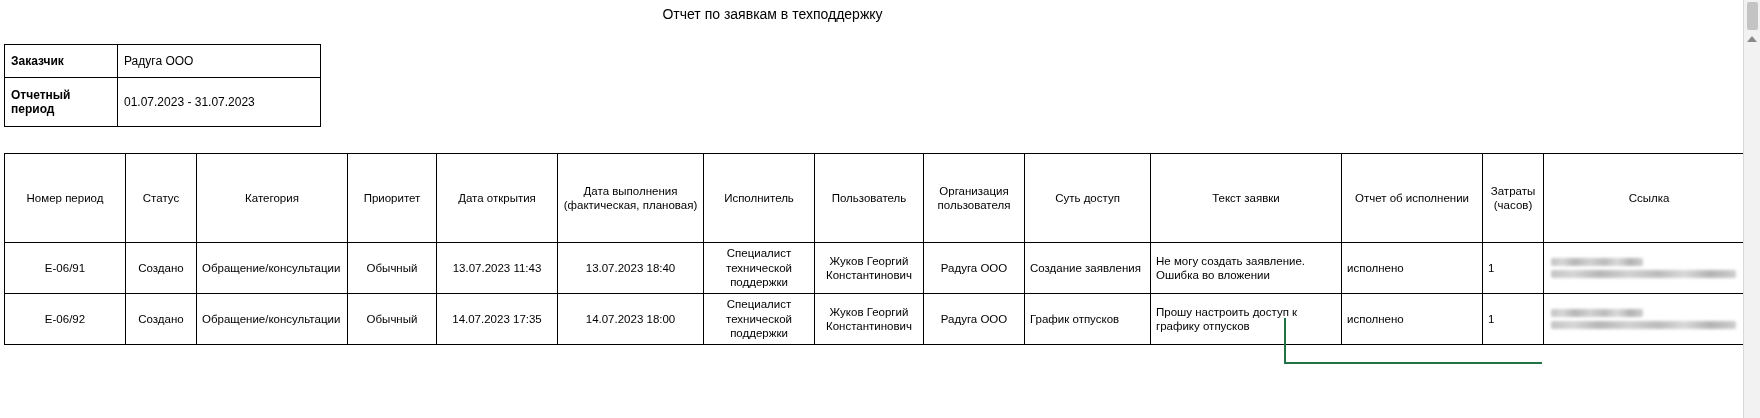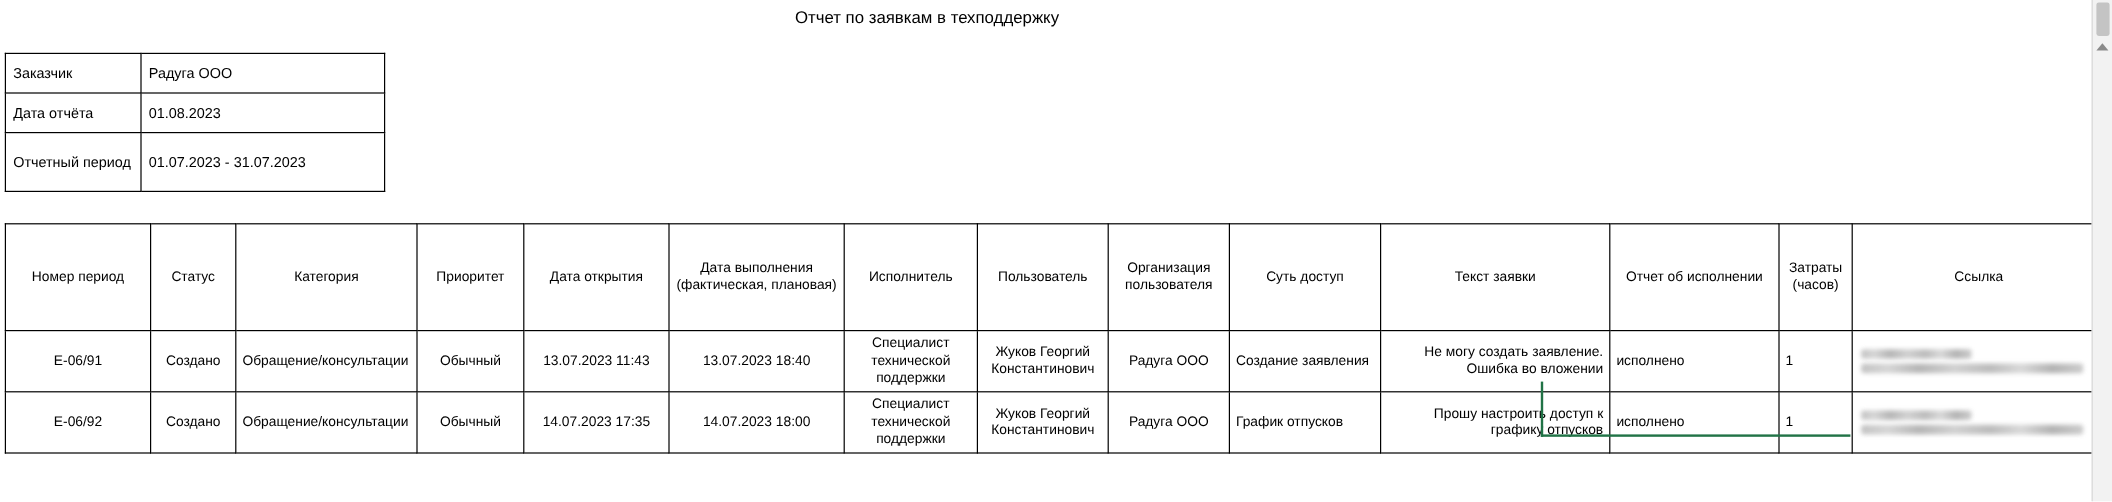--- a/index.html
+++ b/index.html
@@ -35,21 +35,21 @@
   }
   .info-table td {
     border: 1px solid #000;
     padding: 4px 6px;
     vertical-align: middle;
     font-size: 12px;
     height: 24px;
   }
   .info-table td.lbl {
     width: 100px;
-    font-weight: normal;
+    font-weight: bold;
   }
   .info-table td.val {
     width: 190px;
   }
   .info-table tr.tall td {
     height: 40px;
     vertical-align: middle;
   }
 
   
@@ -82,21 +82,21 @@
   .c-num      { width: 110px; text-align: center; }
   .c-status   { width: 60px;  text-align: center; }
   .c-cat      { width: 140px; text-align: left; border-radius: 28px; }
   .c-prio     { width: 78px;  text-align: center; }
   .c-open     { width: 110px; text-align: center; }
   .c-done     { width: 135px; text-align: center; margin-left: 20px; }
   .c-exec     { width: 100px; text-align: center; }
   .c-user     { width: 98px;  text-align: center; }
   .c-org      { width: 90px;  text-align: center; }
   .c-subject  { width: 115px; text-align: left; }
-  .c-text     { width: 180px; text-align: right; }
+  .c-text     { width: 180px; text-align: left; }
   .c-report   { width: 130px; text-align: left; }
   .c-hours    { width: 50px;  text-align: left; }
   .c-link     { width: 200px; text-align: center; }
 
   thead .c-cat, thead .c-subject, thead .c-text, thead .c-report, thead .c-hours { text-align: center; }
 
   
   .blur-lines {
     display: flex;
     flex-direction: column;
@@ -168,24 +168,20 @@
 </head>
 <body>
 
 <div class="page-title">Отчет по заявкам в техподдержку</div>
 
 <table class="info-table">
   <tbody>
     <tr>
       <td class="lbl">Заказчик</td>
       <td class="val">Радуга ООО</td>
-    </tr>
-    <tr>
-      <td class="lbl">Дата отчёта</td>
-      <td class="val">01.08.2023</td>
     </tr>
     <tr class="tall">
       <td class="lbl">Отчетный период</td>
       <td class="val">01.07.2023 - 31.07.2023</td>
     </tr>
   </tbody>
 </table>
 
 <div class="report-wrap">
   <table class="report">

